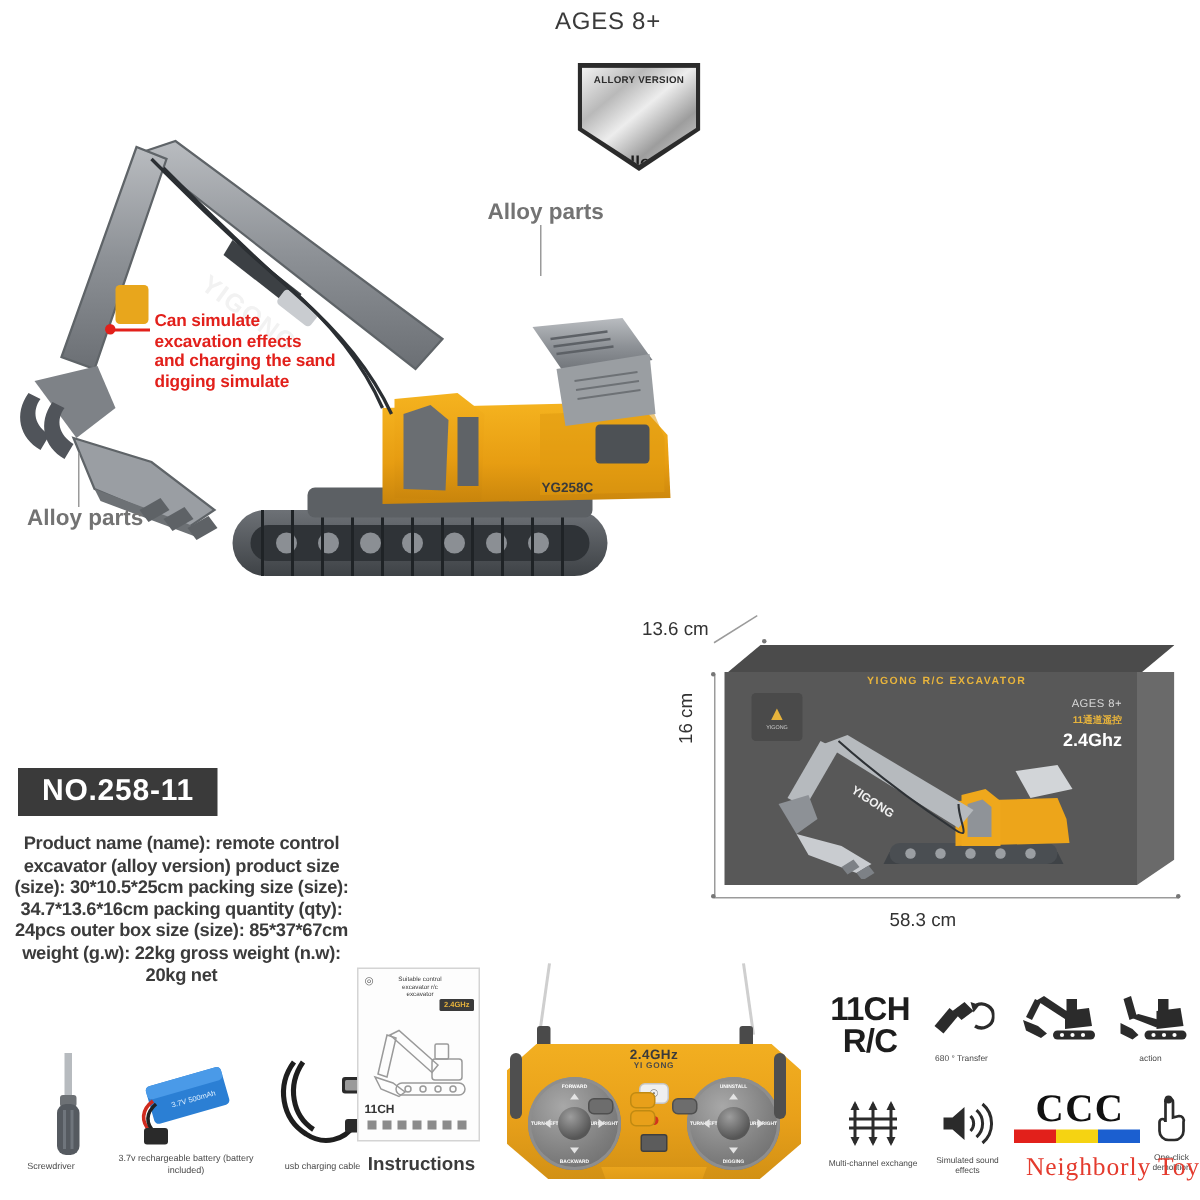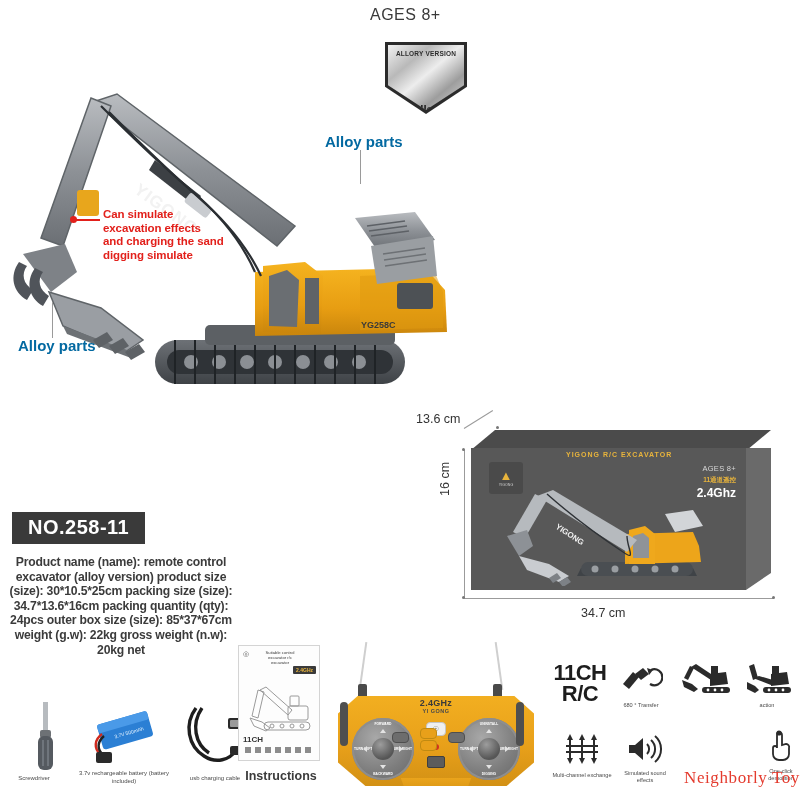--- a/index.html
+++ b/index.html
@@ -42,21 +42,21 @@
   .shield-rule { width: 58px; height: 1px; background: #6e6e6e; margin-top: 2px; }
   .shield-main {
     font-size: 11.5px; font-weight: bold; line-height: 11px;
     color: #1d1d1d; text-align: center; margin-top: 3px;
   }
   .shield-stars { font-size: 7px; color: #1d1d1d; margin-top: 2px; letter-spacing: 1px; }
   .shield-stars .big { font-size: 11px; }
 
   
   .callout-label {
-    font-size: 15px; font-weight: bold; color: #0369a1;
+    font-size: 15px; font-weight: bold; color: #737373;
   }
   #alloy-parts-1 { left: 325px; top: 133px; }
   #alloy-parts-2 { left: 18px; top: 337px; }
   .leader-v { background: #9a9a9a; width: 1px; }
   #leader-1 { left: 360px; top: 150px; height: 34px; }
   #leader-2 { left: 52px; top: 302px; height: 36px; }
 
   
   #red-note {
     left: 103px; top: 208px;
@@ -79,21 +79,21 @@
   }
 
   
   #spec-text {
     left: 8px; top: 555px; width: 226px;
     font-size: 12.2px; font-weight: bold; color: #3b3b3b;
     line-height: 14.6px; text-align: center; letter-spacing: -.2px;
   }
 
   
-  #pkg-wrap { left: 416px; top: 408px; width: 366px; height: 215px; }
+  #pkg-wrap { left: 428px; top: 408px; width: 366px; height: 215px; }
   #pkg-box {
     position: absolute; left: 55px; top: 22px;
     width: 300px; height: 160px;
   }
   .box-front {
     position: absolute; left: 0; top: 18px;
     width: 275px; height: 142px;
     background: #585858;
   }
   .box-top {
@@ -450,21 +450,21 @@
   <div>and charging the sand</div>
   <div>digging simulate</div>
 </div>
 
 <div class="abs" id="no-badge">NO.258-11</div>
 <div class="abs" id="spec-text">Product name (name): remote control excavator (alloy version) product size (size): 30*10.5*25cm packing size (size): 34.7*13.6*16cm packing quantity (qty): 24pcs outer box size (size): 85*37*67cm weight (g.w): 22kg gross weight (n.w): 20kg net</div>
 
 <div class="abs" id="pkg-wrap">
   <div class="dim-text" id="dim-d">13.6 cm</div>
   <div class="dim-text" id="dim-h">16 cm</div>
-  <div class="dim-text" id="dim-w">34.7 cm</div>
+  <div class="dim-text" id="dim-w">58.3 cm</div>
   <div class="dim-line" id="dimline-bottom"></div>
   <div class="dim-line" id="dimline-left"></div>
   <div class="dim-line" id="dimline-diag"></div>
   <div class="dim-cap" style="left:46px;top:40px"></div>
   <div class="dim-cap" style="left:46px;top:188px"></div>
   <div class="dim-cap" style="left:356px;top:188px"></div>
   <div class="dim-cap" style="left:80px;top:18px"></div>
 
   <div id="pkg-box">
     <div class="box-top"></div>
@@ -709,20 +709,28 @@
       <path d="M4 11 L10 11 L18 4 L18 26 L10 19 L4 19 Z" fill="#2b2b2b"></path>
       <g stroke="#2b2b2b" stroke-width="2" fill="none">
         <path d="M22 10 A7 7 0 0 1 22 20"></path>
         <path d="M26 6 A12 12 0 0 1 26 24"></path>
         <path d="M30 2 A17 17 0 0 1 30 28"></path>
       </g>
     </svg>
     <div class="feat-cap">Simulated sound effects</div>
   </div>
 
+  <div class="feat" id="ccc-mark">
+    <div class="ccc-text">CCC</div>
+    <div class="ccc-bars">
+      <div style="background:#e2201b"></div>
+      <div style="background:#f5d312"></div>
+      <div style="background:#1b5fd0"></div>
+    </div>
+  </div>
 
   <div class="feat" id="feat-click">
     <svg width="26" height="32" viewBox="0 0 26 32">
       <path d="M10 2 A3 3 0 0 1 14 5 L14 15 L18 14 A3 3 0 0 1 21 18 L21 24
                A6 6 0 0 1 15 30 L11 30 A6 6 0 0 1 5 24 L5 18 A2 2 0 0 1 9 18 L9 5
                A3 3 0 0 1 10 2 Z" fill="none" stroke="#2b2b2b" stroke-width="1.8"></path>
       <circle cx="11" cy="3" r="2.6" fill="#2b2b2b"></circle>
     </svg>
     <div class="feat-cap">One-click demolition</div>
   </div>

